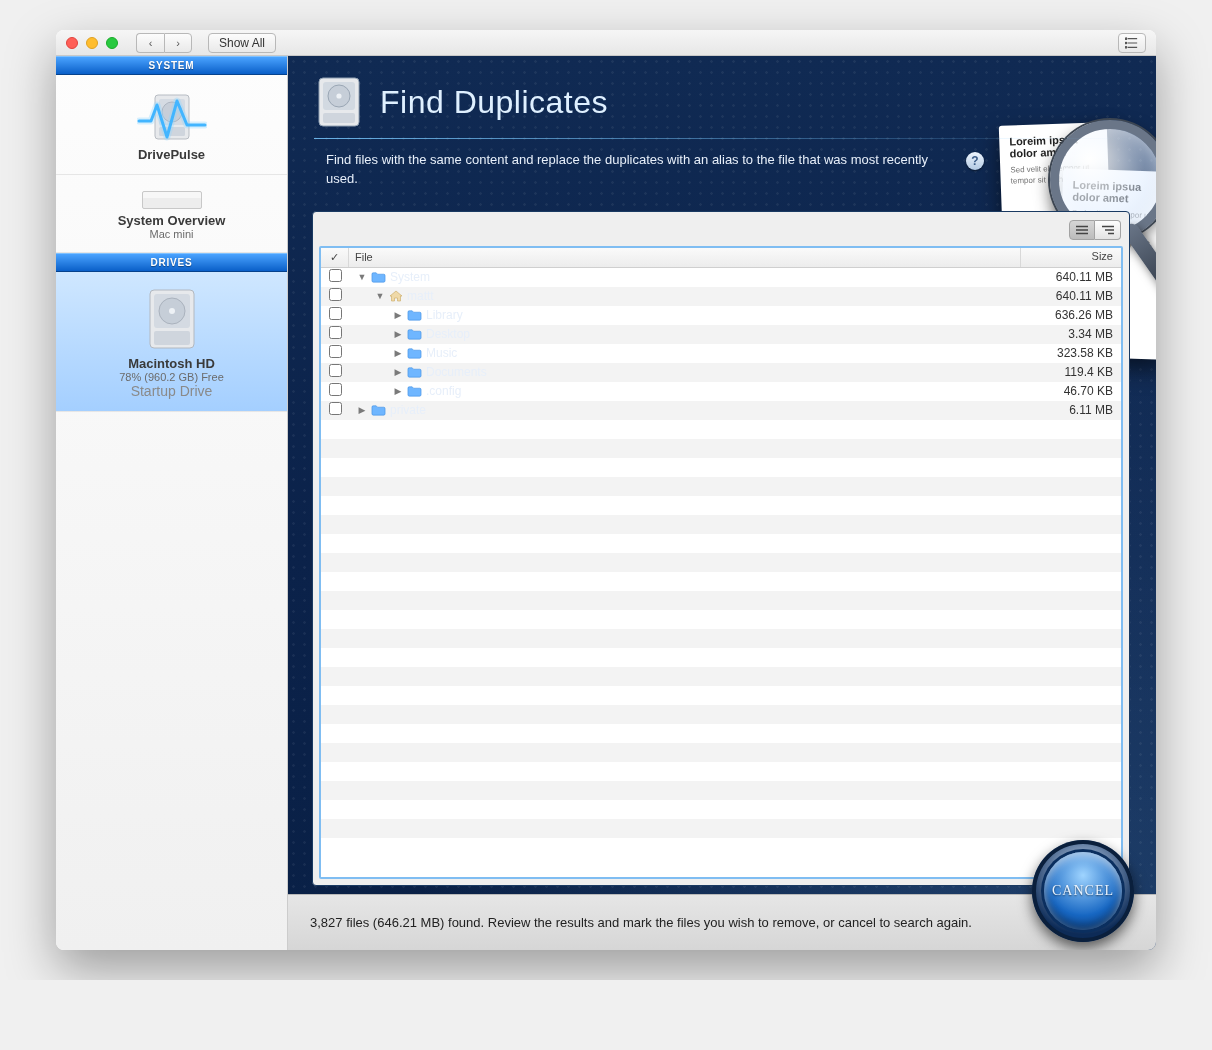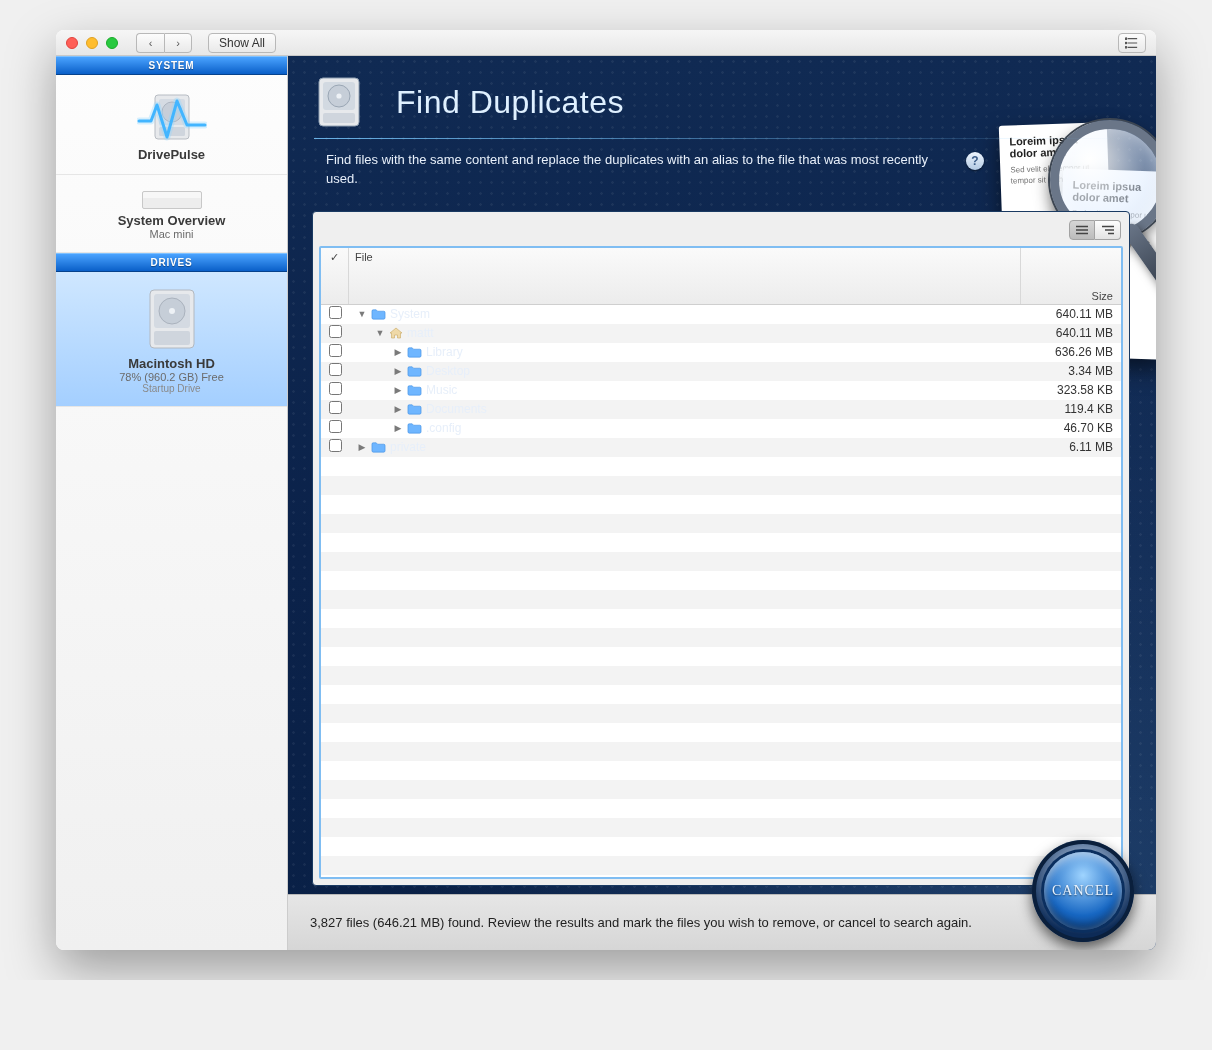--- a/index.html
+++ b/index.html
@@ -78,38 +78,38 @@
   }
   .sb-item {
     padding:10px 6px 12px;text-align:center;cursor:pointer;
     border-bottom:1px solid #e6e6e6;
   }
   .sb-item.selected {
     background:linear-gradient(#cfe7ff,#a4cfff);
   }
   .sb-title{font-size:13px;color:#3a3a3a;font-weight:600;margin-top:4px;}
   .sb-sub{font-size:11px;color:#6b6b6b;}
-  .sb-sub2{font-size:10px;color:#8a8a8a;}
+  .sb-sub2{font-size:14px;color:#8a8a8a;}
   .minimac{width:60px;height:18px;background:#ededed;border:1px solid #c8c8c8;border-radius:2px;margin:6px auto 0;box-shadow:inset 0 6px 0 #f7f7f7;}
   .drivepulse-icon { width:70px;height:52px;margin:6px auto 0;display:block;}
   .hdd-icon{width:60px;height:66px;margin:4px auto 0;display:block;}
 
   
   .main {
     flex:1;
     position:relative;
     background:
       radial-gradient(circle, rgba(255,255,255,.06) 1px, transparent 1.6px) 0 0/11px 11px,
       radial-gradient(ellipse at 90% 110%, rgba(120,190,255,.22), transparent 60%),
       linear-gradient(#102a53 0%, #0b224a 55%, #092046 100%);
     color:#e7effa;
     display:flex;flex-direction:column;overflow:hidden;
   }
   .header-row{
-    display:flex;align-items:center;gap:32px;
+    display:flex;align-items:center;gap:16px;
     padding:20px 26px 2px 26px; position:relative; z-index:2;
   }
   .header-row .hdisk{width:50px;height:52px;}
   .page-title{font-size:32px;color:#dff0ff;letter-spacing:.5px;font-weight:400;}
   .hrule{
     margin:8px 26px 0 26px;height:1px;
     background:linear-gradient(to right, rgba(120,200,255,.85), rgba(120,200,255,0));
     position:relative;z-index:2;
   }
   .help-dot{
@@ -154,21 +154,21 @@
   .seg button:first-child{border-radius:4px 0 0 4px;}
   .seg button:last-child{border-radius:0 4px 4px 0;border-left:none;}
   .seg button.active{background:linear-gradient(#d6d6d6,#bcbcbc);}
   .table{
     flex:1;border:2px solid #7fbdf2;border-radius:2px;background:#fff;
     display:flex;flex-direction:column;overflow:hidden;
   }
   .thead{display:flex;background:linear-gradient(#fafafa,#ececec);border-bottom:1px solid #cfcfcf;font-size:11px;color:#444;}
   .th-check{width:28px;text-align:center;border-right:1px solid #d8d8d8;padding:3px 0;}
   .th-file{flex:1;padding:3px 6px;border-right:1px solid #d8d8d8;}
-  .th-size{width:100px;text-align:right;padding:2px 8px;margin-top:40px;}
+  .th-size{width:100px;text-align:right;padding:2px 8px;}
   .tbody{flex:1;overflow-y:auto;}
   .row{display:flex;align-items:center;font-size:12px;height:19px;}
   .row:nth-child(odd){background:#fff;}
   .row:nth-child(even){background:#f3f3f3;}
   .row .ck{width:28px;text-align:center;}
   .row .ck input{margin:0;}
   .row .file{flex:1;display:flex;align-items:center;gap:4px;white-space:nowrap;overflow:hidden;}
   .row .size{width:100px;text-align:right;padding-right:8px;color:#333;}
   .indent{display:inline-block;}
   .disclosure{width:10px;color:#7a7a7a;font-size:9px;display:inline-block;text-align:center;cursor:pointer;}

